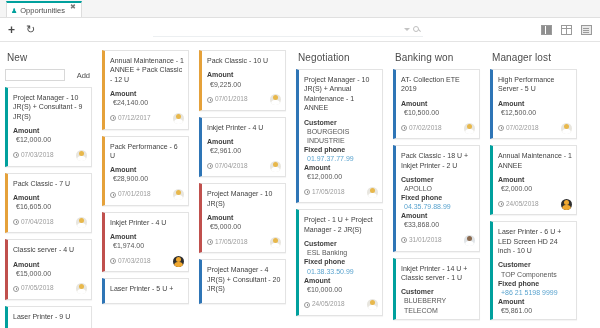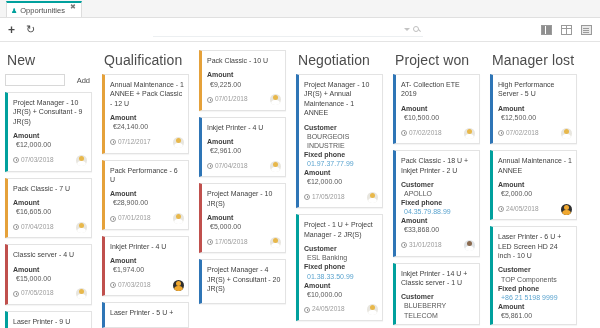--- a/index.html
+++ b/index.html
@@ -124,21 +124,21 @@
     background: #ffffff;
     overflow: hidden;
   }
   .column {
     width: 97px;
     flex: 0 0 97px;
     padding: 0 5px;
     overflow: hidden;
   }
   .col-head {
-    font-size: 14px;
+    font-size: 10px;
     color: #4c4c4c;
     padding: 2px 2px 6px 2px;
     letter-spacing: .1px;
   }
   .quick-add {
     display: flex;
     align-items: center;
     margin-bottom: 6px;
     gap: 3px;
   }
@@ -319,21 +319,20 @@
             <span class="head"></span>
             <span class="body"></span>
           </div>
         </div>
       </div>
       <div class="card" style="border-left-color: rgb(0, 160, 157);">
         <div class="card-title">Laser Printer - 9 U</div>
       </div>
     </div>
     <div class="column">
-      <div class="col-head">Qualification</div>
       <div class="card" style="border-left-color: rgb(229, 161, 58);">
         <div class="card-title">Annual Maintenance - 1 ANNEE + Pack Classic - 12 U</div>
         <div class="fld-label">Amount</div>
         <div class="fld-value">€24,140.00</div>
         <div class="card-foot">
           <div class="date">
             <span class="clock"></span>
             <span>07/12/2017</span>
           </div>
           <div class="avatar a-blonde">
@@ -461,21 +460,21 @@
             <span>24/05/2018</span>
           </div>
           <div class="avatar a-blonde">
             <span class="head"></span>
             <span class="body"></span>
           </div>
         </div>
       </div>
     </div>
     <div class="column">
-      <div class="col-head">Project won</div>
+      <div class="col-head">Banking won</div>
       <div class="card" style="border-left-color: rgb(46, 117, 182);">
         <div class="card-title">AT- Collection ETE 2019</div>
         <div class="fld-label">Amount</div>
         <div class="fld-value">€10,500.00</div>
         <div class="card-foot">
           <div class="date">
             <span class="clock"></span>
             <span>07/02/2018</span>
           </div>
           <div class="avatar a-blonde">

